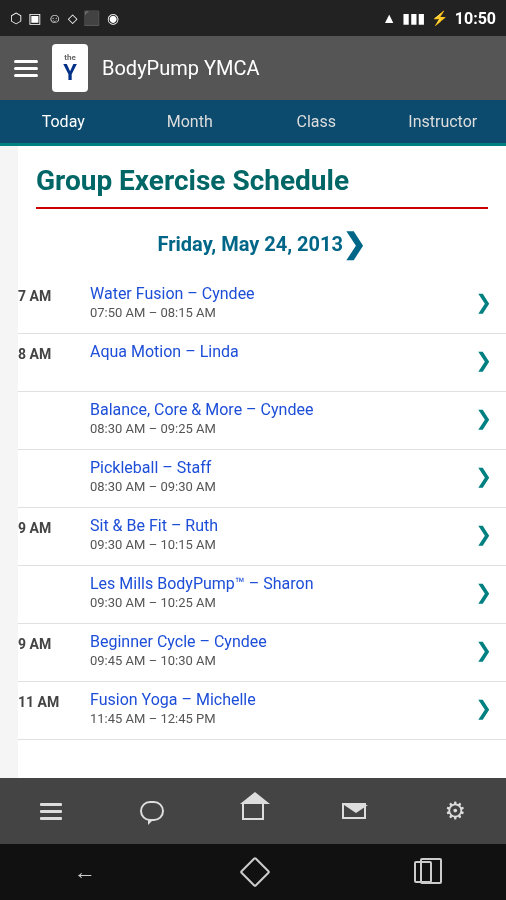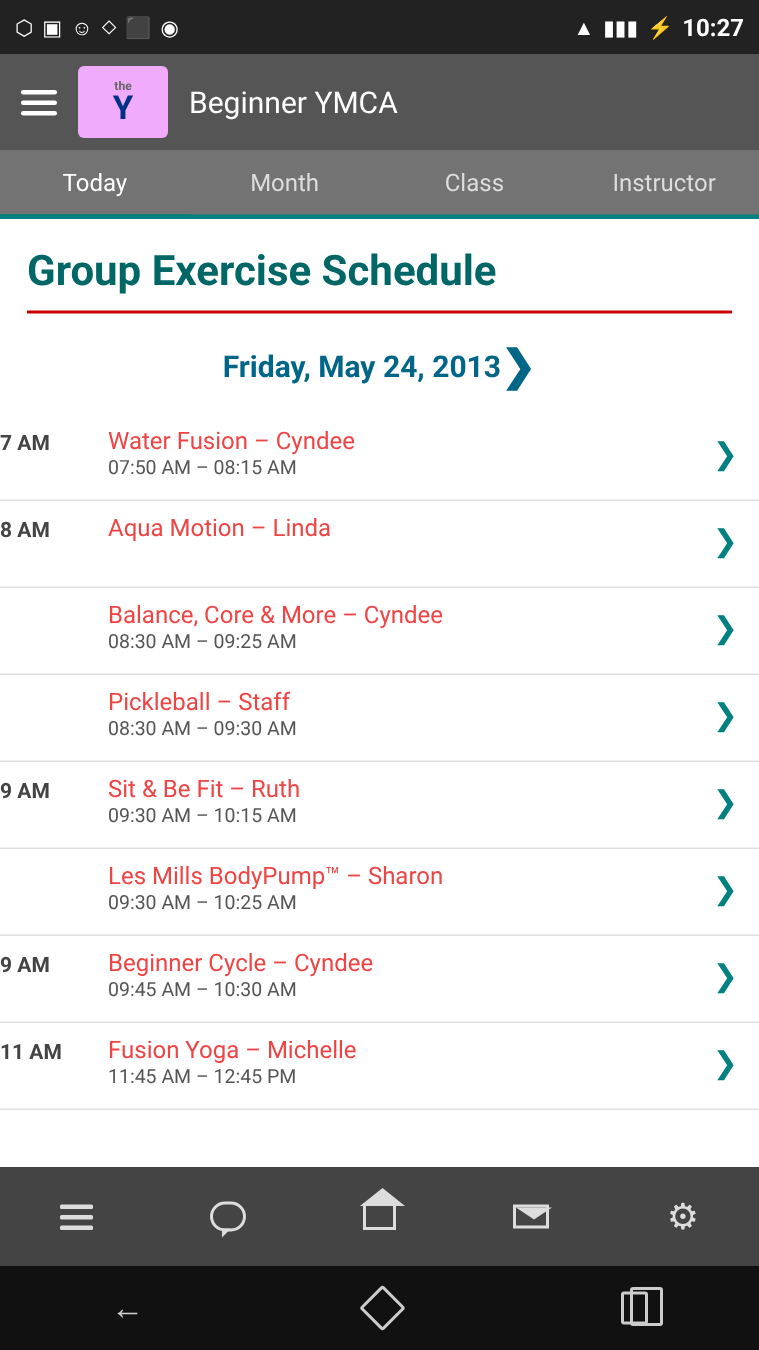--- a/index.html
+++ b/index.html
@@ -67,23 +67,23 @@
       height: 3px;
       background: #fff;
       border-radius: 2px;
     }
     .logo-area {
       display: flex;
       align-items: center;
       gap: 10px;
     }
     .ymca-logo {
-      width: 60px;
+      width: 36px;
       height: 48px;
-      background: #f0abfc;
+      background: #ffffff;
       border-radius: 4px;
       display: flex;
       align-items: center;
       justify-content: center;
       font-size: 10px;
       color: #003087;
       font-weight: bold;
     }
     .ymca-logo-inner {
       text-align: center;
@@ -99,21 +99,21 @@
       line-height: 1;
     }
     .header-title {
       color: #fff;
       font-size: 20px;
       font-weight: normal;
     }
 
     
     .tab-bar {
-      background: #737373;
+      background: #0c4a6e;
       display: flex;
       flex-shrink: 0;
       border-bottom: 3px solid #008080;
     }
     .tab {
       flex: 1;
       height: 46px;
       display: flex;
       align-items: center;
       justify-content: center;
@@ -128,20 +128,21 @@
       border-bottom: 3px solid #008080;
     }
 
     
     .main-content {
       flex: 1;
       background: #fff;
       overflow-y: auto;
       display: flex;
       flex-direction: column;
+      margin-left: 18px;
     }
 
     .page-title {
       color: #006666;
       font-size: 28px;
       font-weight: bold;
       padding: 18px 18px 4px 18px;
     }
 
     .divider-red {
@@ -188,21 +189,21 @@
       padding-top: 4px;
       flex-shrink: 0;
     }
     .class-col {
       flex: 1;
       display: flex;
       flex-direction: column;
       gap: 2px;
     }
     .class-name {
-      color: #ef4444;
+      color: #1d4ed8;
       font-size: 16px;
     }
     .class-time {
       color: #555;
       font-size: 13px;
     }
     .row-arrow {
       color: #008080;
       font-size: 20px;
       padding-top: 6px;
@@ -342,39 +343,39 @@
     <span class="status-icon">▣</span>
     <span class="status-icon">☺</span>
     <span class="status-icon">⬦</span>
     <span class="status-icon">⬛</span>
     <span class="status-icon">◉</span>
   </div>
   <div class="status-icons-right">
     <span class="status-icon">▲</span>
     <span class="status-icon">▮▮▮</span>
     <span class="status-icon">⚡</span>
-    <span class="status-time">10:27</span>
+    <span class="status-time">10:50</span>
   </div>
 </div>
 
 <div class="header">
   <div class="hamburger">
     <span></span>
     <span></span>
     <span></span>
   </div>
   <div class="logo-area">
     <div class="ymca-logo">
       <div class="ymca-logo-inner">
         <div class="ymca-the">the</div>
         <div class="ymca-y">Y</div>
       </div>
     </div>
   </div>
-  <span class="header-title">Beginner YMCA</span>
+  <span class="header-title">BodyPump YMCA</span>
 </div>
 
 <div class="tab-bar">
   <div class="tab active">
     <span>Today</span>
   </div>
   <div class="tab">
     <span>Month</span>
   </div>
   <div class="tab">

